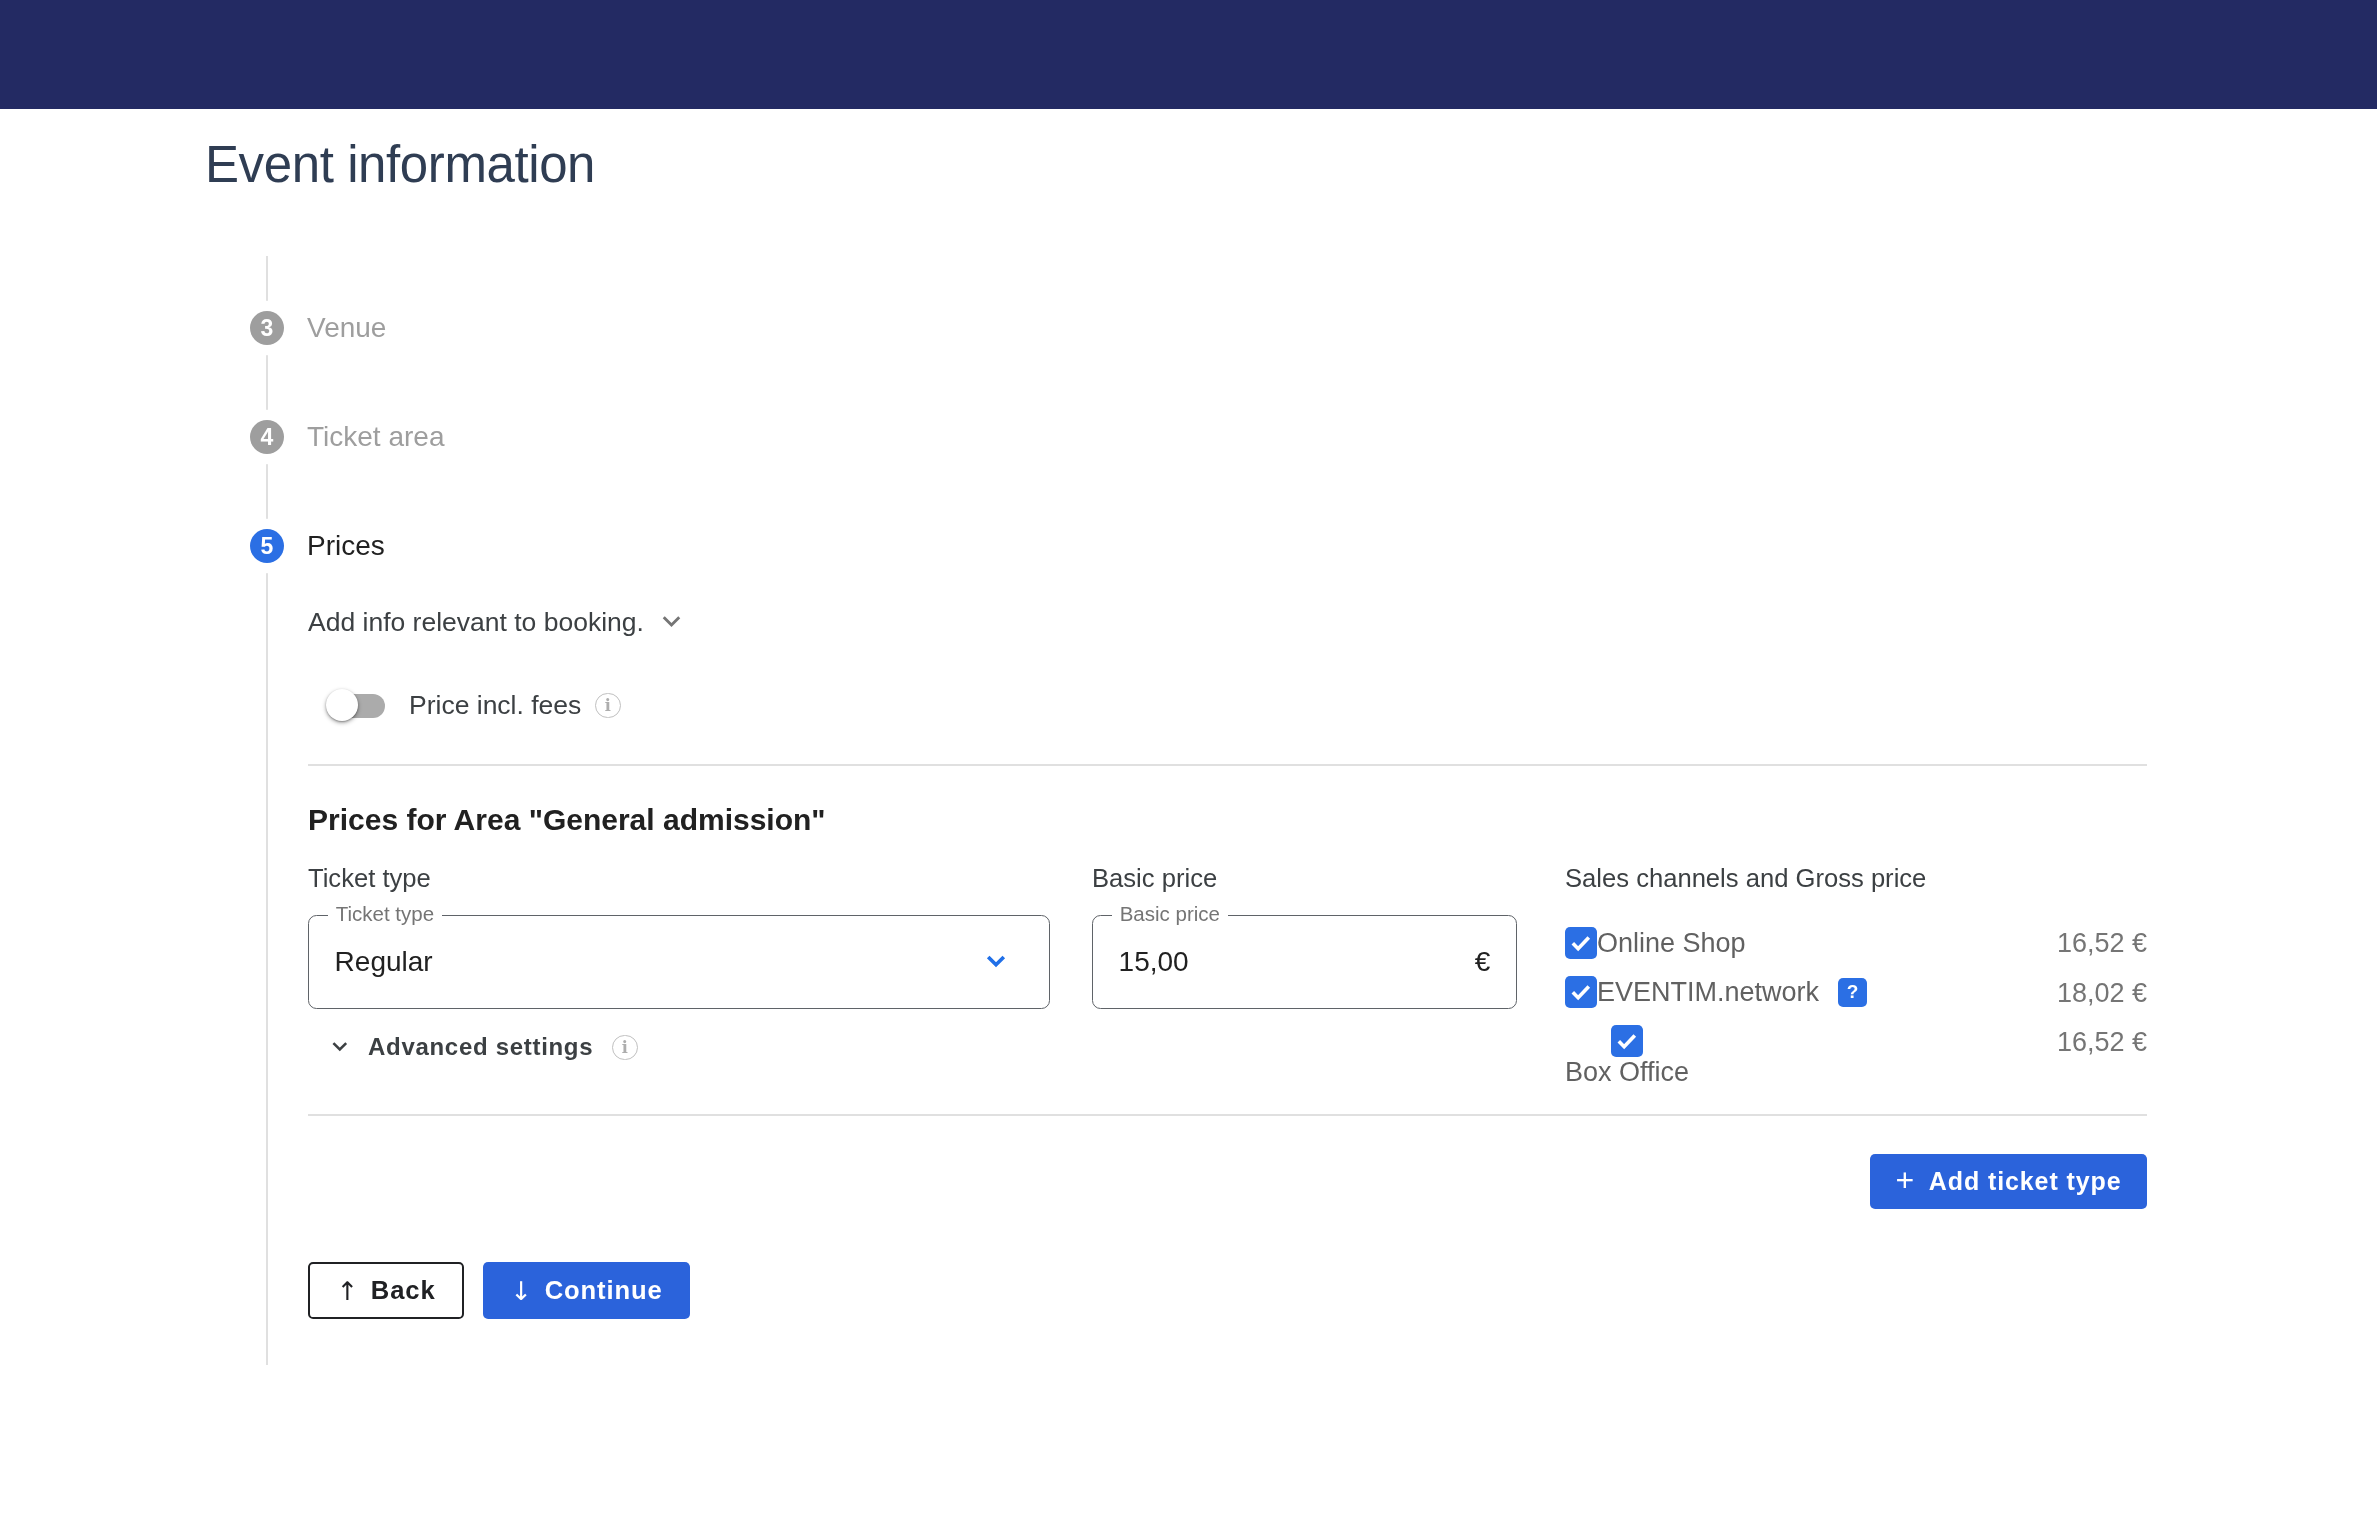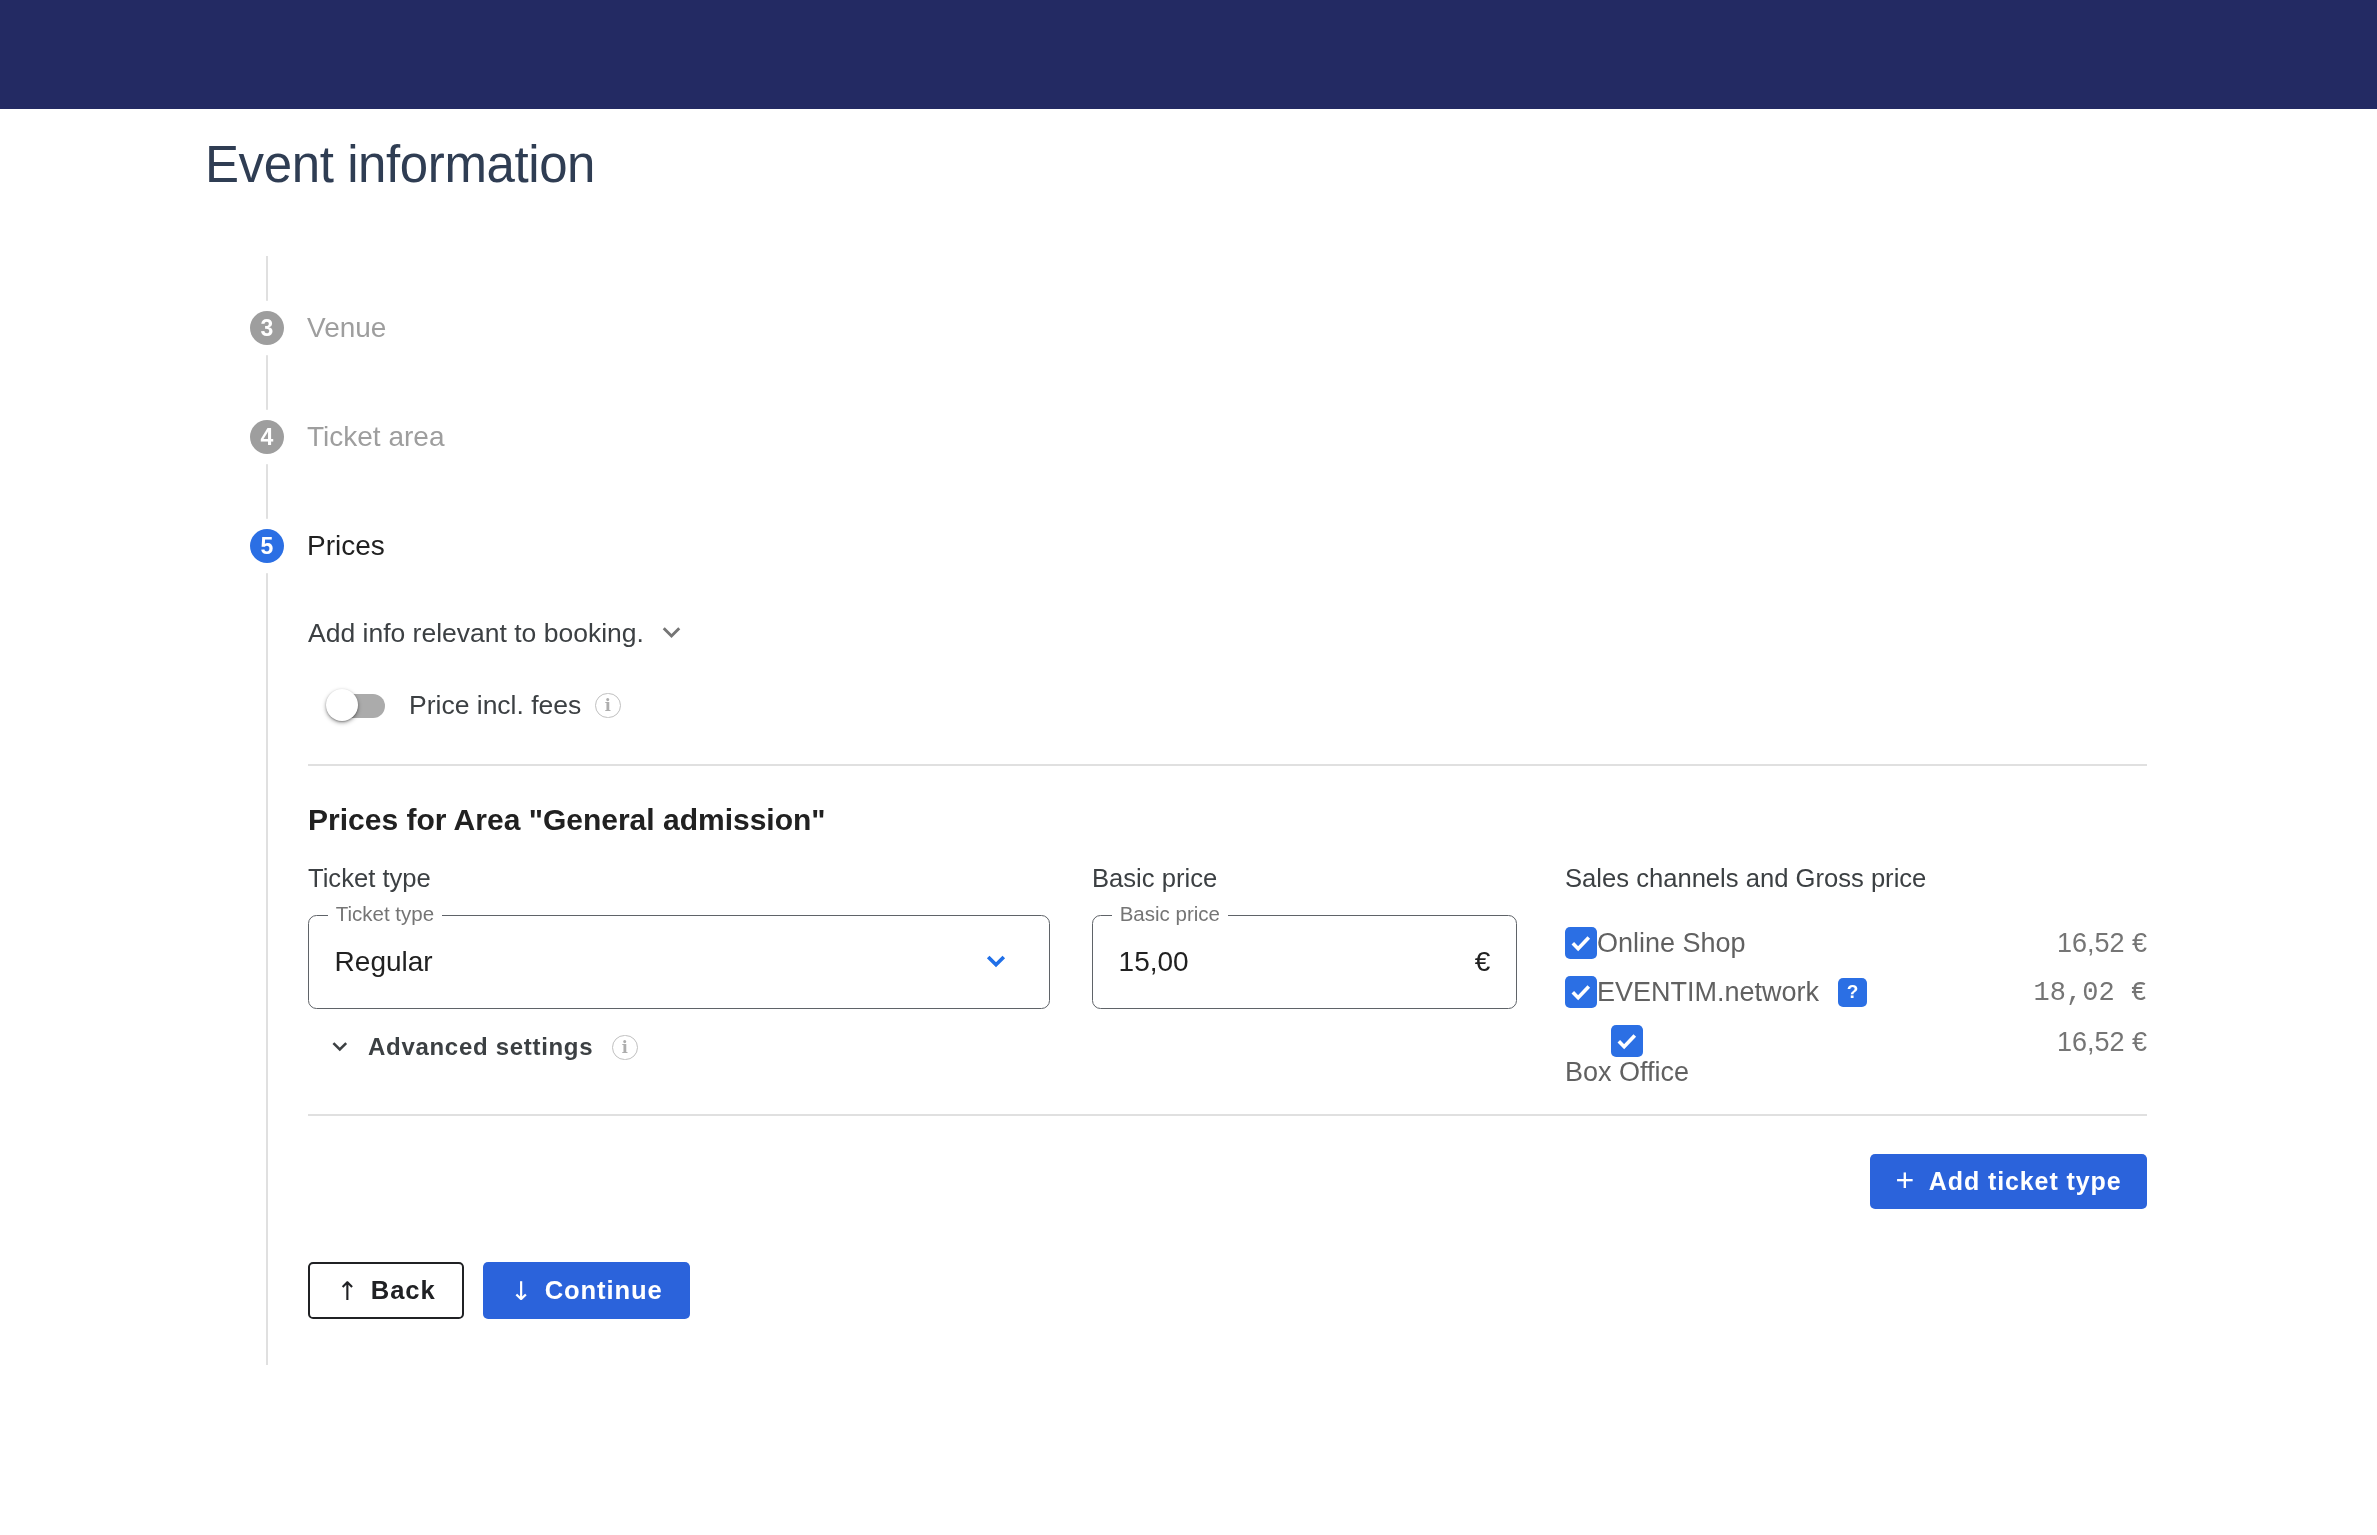--- a/index.html
+++ b/index.html
@@ -28,21 +28,21 @@
   .stepper-line{position:absolute;left:266px;top:256px;width:1.7px;height:1109px;background:var(--divider);}
 
   .step-circle{position:absolute;width:34px;height:34px;border-radius:50%;box-shadow:0 0 0 10.2px #fff;
     display:flex;align-items:center;justify-content:center;color:#fff;font-size:23px;font-weight:700;}
   .step-circle.gray{background:var(--gray-lbl);}
   .step-circle.blue{background:var(--check-blue);}
   .step-label{position:absolute;left:307px;font-size:28px;line-height:34px;}
   .step-label.gray{color:var(--gray-lbl);}
   .step-label.dark{color:var(--ink);}
 
-  .booking-row{position:absolute;left:308px;top:605px;display:flex;align-items:center;gap:12px;cursor:pointer;margin-top:11px;}
+  .booking-row{position:absolute;left:308px;top:605px;display:flex;align-items:center;gap:12px;cursor:pointer;}
   .booking-text{font-size:26.5px;color:var(--ink2);}
   .chev{display:inline-block;}
 
   .toggle-row{position:absolute;left:329px;top:690px;display:flex;align-items:center;}
   .switch{position:relative;width:56px;height:24px;border-radius:12px;background:#ABABAB;}
   .switch .thumb{position:absolute;left:-2.6px;top:-4.3px;width:32px;height:32px;border-radius:50%;background:#fff;
     box-shadow:0 1.7px 4.3px rgba(0,0,0,0.35),0 0.9px 1.7px rgba(0,0,0,0.25);}
   .toggle-label{margin-left:24px;font-size:26.5px;color:var(--ink2);}
   .info-icon{width:25.6px;height:25.6px;border-radius:50%;border:1.7px solid #C0C0C0;color:#ADADAD;
     display:inline-flex;align-items:center;justify-content:center;font-size:16px;font-weight:700;margin-left:13.7px;
@@ -168,21 +168,21 @@
 
   <div class="channel-row" style="top:976px;">
     <div class="checkbox" aria-checked="true">
       <svg width="25.6" height="25.6" viewBox="0 0 24 24" fill="none">
           <path d="M4.5 12.5l5 5 10-10.5" stroke="#fff" stroke-width="3.4"></path>
         </svg>
     </div>
     <span class="channel-label">EVENTIM.network</span>
     <span class="help-badge">?</span>
   </div>
-  <div class="gross-price" style="top:978px;font-family:Liberation Mono, monospace;">18,02 €</div>
+  <div class="gross-price" style="top:978px;">18,02 €</div>
 
   <div class="channel-row" style="top:1025px;flex-direction:column;">
     <div class="checkbox" aria-checked="true">
       <svg width="25.6" height="25.6" viewBox="0 0 24 24" fill="none">
           <path d="M4.5 12.5l5 5 10-10.5" stroke="#fff" stroke-width="3.4"></path>
         </svg>
     </div>
     <span class="channel-label">Box Office</span>
   </div>
   <div class="gross-price" style="top:1027px;">16,52 €</div>

